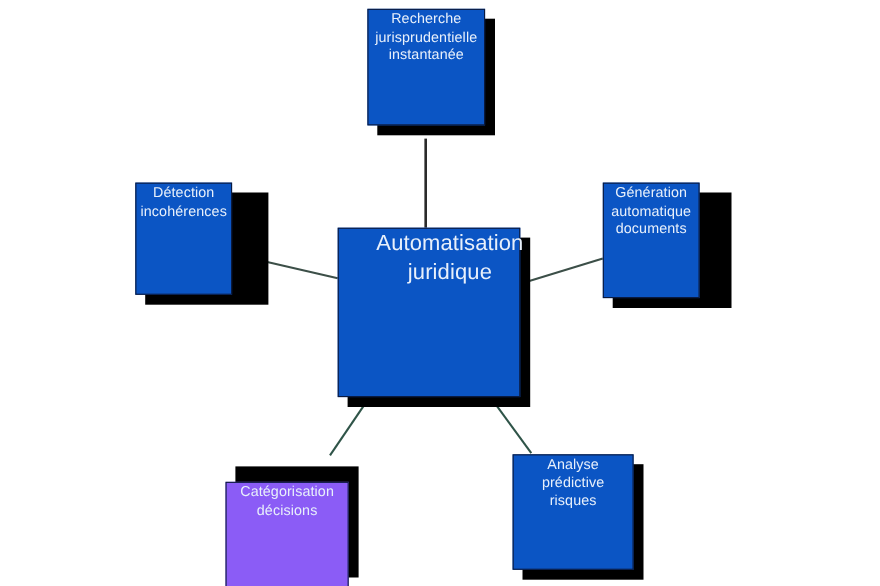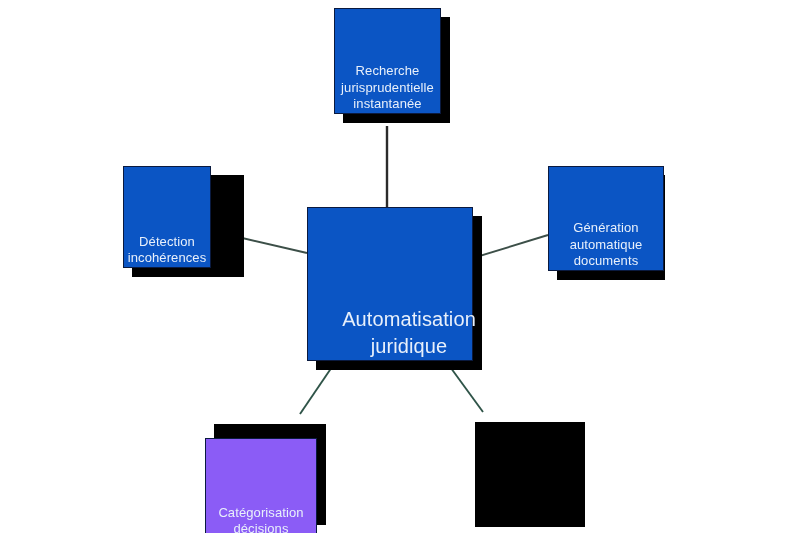--- a/index.html
+++ b/index.html
@@ -22,21 +22,21 @@
     width: 800px;
     height: 533px;
   }
   .node {
     position: absolute;
     box-sizing: border-box;
     background: #0b55c4;
     border: 1px solid #0a1a3f;
     color: #e8f0fb;
     display: flex;
-    align-items: flex-end;
+    align-items: flex-start;
     justify-content: center;
     text-align: center;
     line-height: 1.28;
     letter-spacing: 0.1px;
     z-index: 3;
   }
   .shadow {
     position: absolute;
     background: #000000;
     z-index: 2;
@@ -82,25 +82,30 @@
     <span class="node-label">Recherche
 jurisprudentielle
 instantanée</span>
   </div>
 
   <div class="node satellite" style="left: 123px; top: 166px; width: 88px; height: 102px; background: rgb(11, 85, 196); border-color: rgb(10, 26, 63); color: rgb(232, 240, 251);">
     <span class="node-label">Détection
 incohérences</span>
   </div>
 
-  <div class="node satellite" style="left: 548px; top: 166px; width: 116px; height: 105px; background: rgb(11, 85, 196); border-color: rgb(10, 26, 63); color: rgb(232, 240, 251);">
+  <div class="node satellite" style="left: 548px; top: 166px; width: 88px; height: 105px; background: rgb(11, 85, 196); border-color: rgb(10, 26, 63); color: rgb(232, 240, 251);">
     <span class="node-label">Génération
 automatique
 documents</span>
   </div>
 
   <div class="node satellite" style="left: 205px; top: 438px; width: 112px; height: 101px; background: #8b5cf6; border-color: rgb(10, 26, 63); color: rgb(232, 240, 251);">
     <span class="node-label">Catégorisation
 décisions</span>
   </div>
 
+  <div class="node satellite" style="left: 466px; top: 413px; width: 110px; height: 105px; background: rgb(11, 85, 196); border-color: rgb(10, 26, 63); color: rgb(232, 240, 251);">
+    <span class="node-label">Analyse
+prédictive
+risques</span>
+  </div>
 
 </div>
 
 </body></html>

